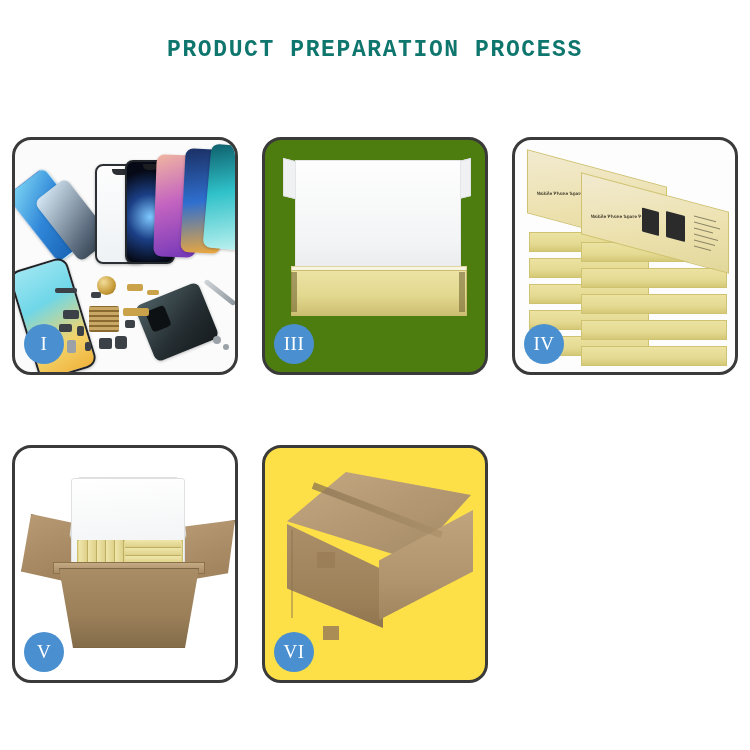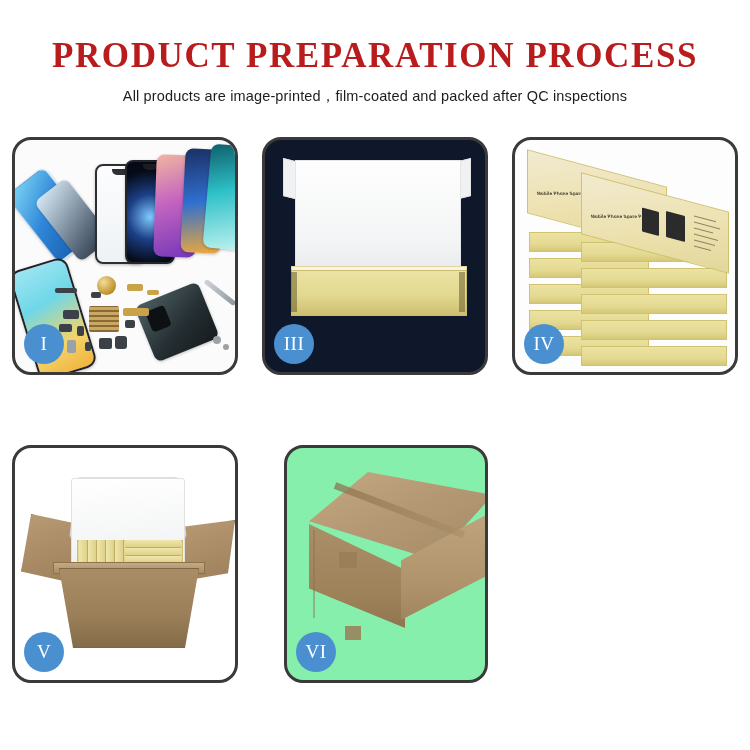--- a/index.html
+++ b/index.html
@@ -8,23 +8,23 @@
     background:#ffffff;
     font-family:"Liberation Sans", sans-serif;
     overflow:hidden;
     position:relative;
   }
   .page { width:750px; height:750px; position:relative; }
 
   
   .header { text-align:center; padding-top:38px; }
   .title {
-    font-size:35px; font-weight:700; letter-spacing:1.6px;
-    color:#b91c1c; line-height:1.05;
-    font-family:Liberation Serif, serif;
+    font-size:23px; font-weight:700; letter-spacing:1.6px;
+    color:#0f766e; line-height:1.05;
+    font-family:Liberation Mono, monospace;
   }
   .subtitle {
     margin-top:12px; font-size:14.5px; color:#1d1d1d;
     letter-spacing:0.15px;
   }
 
   
   .grid {
     position:absolute; left:12px; top:137px;
     width:726px;
@@ -156,21 +156,21 @@
     background:linear-gradient(170deg,#5a6268 0%,#2a3035 30%,#1b2024 100%);
     border-radius:9px; opacity:.62;
   }
   .flex-strip {
     position:absolute; left:52px; top:92px; width:14px; height:104px;
     background:#16191c; border-radius:3px; opacity:.85;
   }
   .tab-gold { position:absolute; background:#cba560; border-radius:2px; opacity:.95; }
 
   
-  .p3 { background:#0f172a; }
+  .p3 { background:#4d7c0f; }
   .lid3 {
     position:absolute; left:30px; top:20px; width:164px; height:116px;
     background:linear-gradient(180deg,#fefefe 0%,#f3f4f5 70%,#e6e8ea 100%);
     border:1px solid #e3e5e7;
   }
   .lid3-flapL, .lid3-flapR {
     position:absolute; top:20px; width:14px; height:36px;
     background:#f0f1f2; border:1px solid #e1e3e5;
   }
   .lid3-flapL { left:18px; transform:skewY(14deg); }
@@ -257,21 +257,21 @@
     border:1px solid #7d6745;
     clip-path:polygon(0 0,100% 0,90% 100%,10% 100%);
   }
   .crim {
     position:absolute; left:38px; top:114px; width:150px; height:10px;
     background:linear-gradient(180deg,#c4aa85,#a98d66);
     border:1px solid #8d7149;
   }
 
   
-  .p6 { background:#86efac;margin-left:22px; }
+  .p6 { background:#fde047; }
   .c6top {
     position:absolute; left:22px; top:24px; width:184px; height:88px;
     background:linear-gradient(155deg,#c4a882 0%,#b49873 48%,#a38b65 100%);
     clip-path:polygon(32% 0, 100% 26%, 68% 100%, 0 56%);
     border-radius:2px;
   }
   .c6front {
     position:absolute; left:22px; top:76px; width:96px; height:104px;
     background:linear-gradient(180deg,#ab8f69 0%,#9d8159 70%,#8f7550 100%);
     clip-path:polygon(0 0, 100% 44%, 100% 100%, 0 62%);
@@ -291,21 +291,20 @@
   }
   .c6outline { position:absolute; background:#8a7050; opacity:.45; }
 </style>
 </head>
 <body>
 
 <div class="page">
 
   <div class="header">
     <div class="title">PRODUCT PREPARATION PROCESS</div>
-    <div class="subtitle">All products are image-printed，film-coated and packed after QC inspections</div>
   </div>
 
   <div class="grid">
 
     <div class="panel p1">
       <div class="stage">
         <div class="ph ph-film"></div>
         <div class="ph ph-film2"></div>
         <div class="ph ph-glass"></div>
         <div class="ph ph-dark"></div>

